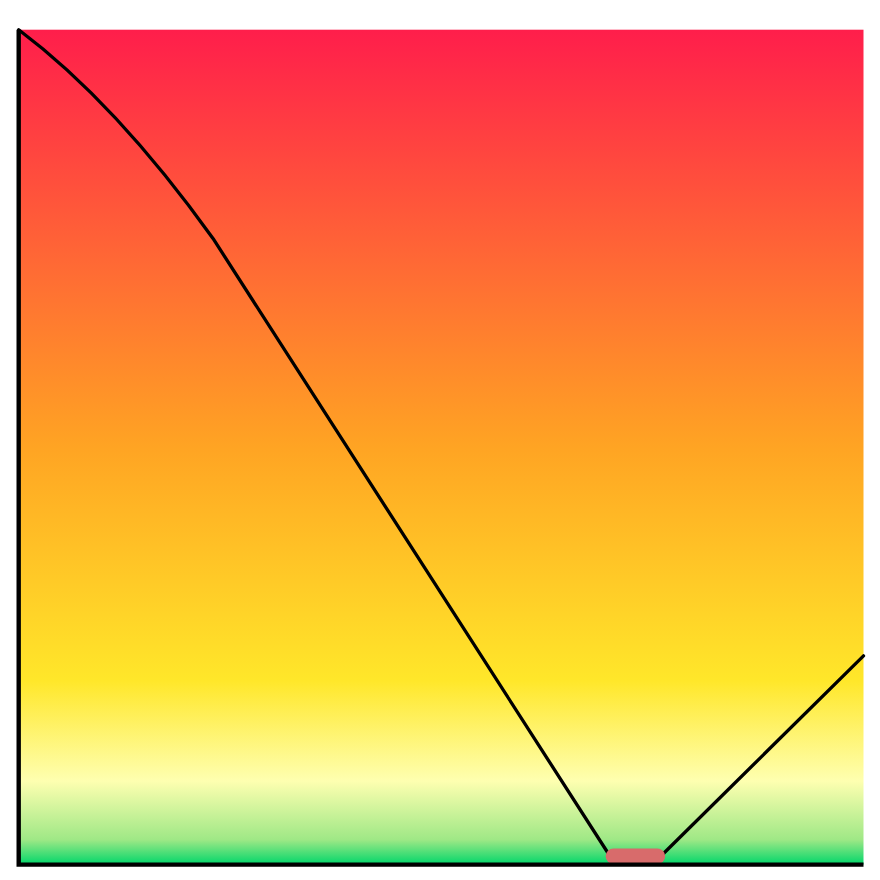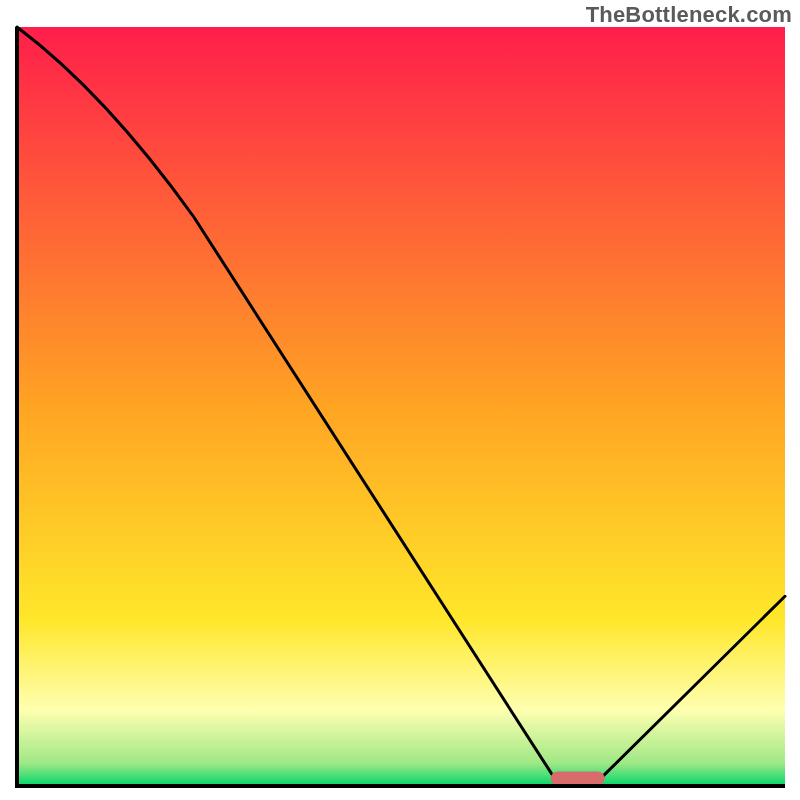--- a/index.html
+++ b/index.html
@@ -26,21 +26,20 @@
   }
   svg {
     display: block;
   }
 </style>
 </head>
 <body>
 
 <div class="container">
 
-  <div class="watermark">TheBottleneck.com</div>
 
   <svg id="chart-svg" width="800" height="800" viewBox="0 0 800 800">
     <defs>
       <linearGradient id="bg-grad" x1="0" y1="0" x2="0" y2="1">
           <stop offset="0.0%" stop-color="#ff1e4b"></stop>
           <stop offset="50.0%" stop-color="#ffa423"></stop>
           <stop offset="78.0%" stop-color="#ffe72a"></stop>
           <stop offset="90.0%" stop-color="#feffb0"></stop>
           <stop offset="97.0%" stop-color="#9fe886"></stop>
           <stop offset="100.0%" stop-color="#00d66a"></stop>

